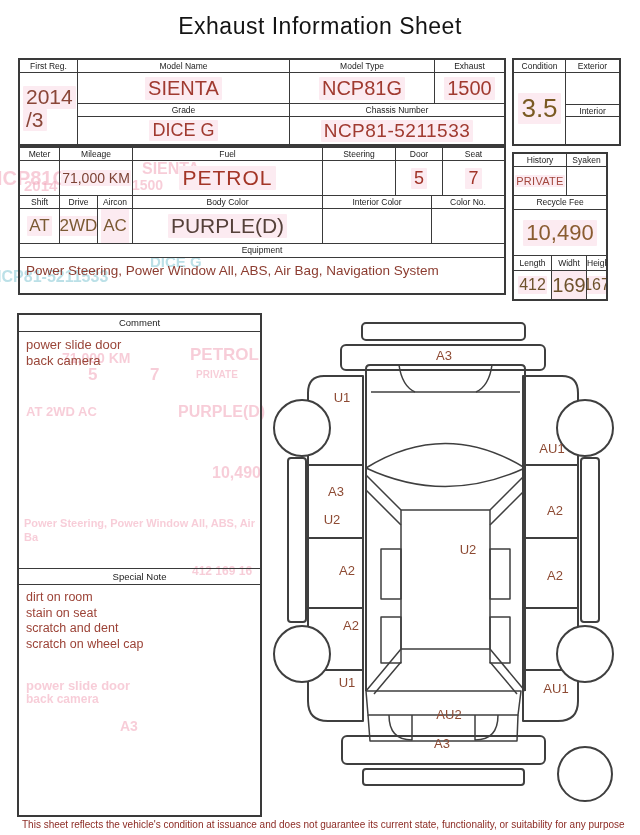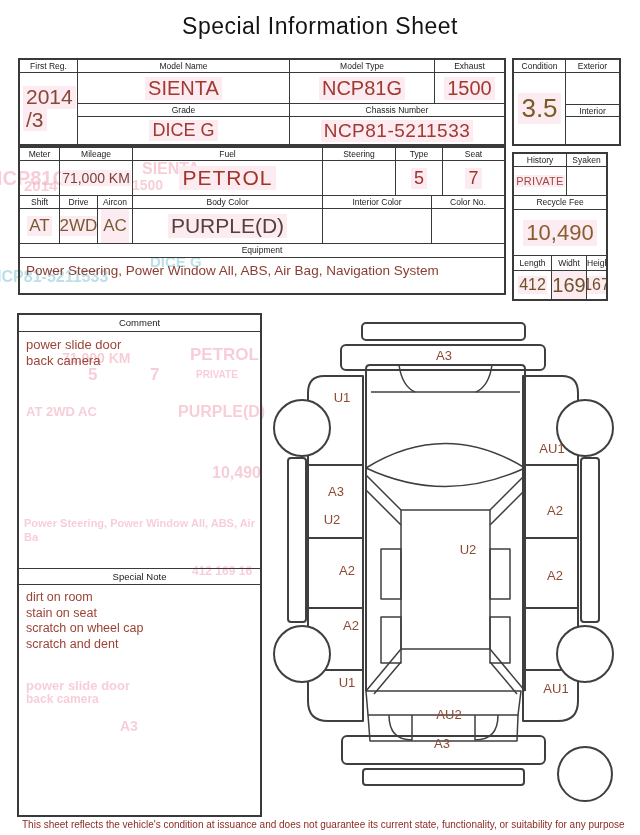--- a/index.html
+++ b/index.html
@@ -45,21 +45,21 @@
     <span class="ghost" style="left:26px;top:404px;font-size:13px">AT  2WD  AC</span>
     <span class="ghost" style="left:178px;top:403px;font-size:16px">PURPLE(D)</span>
     <span class="ghost" style="left:212px;top:464px;font-size:16px">10,490</span>
     <span class="ghost wrap" style="left:24px;top:516px;width:238px;font-size:11px">Power Steering, Power Window All, ABS, Air Ba</span>
     <span class="ghost" style="left:192px;top:564px;font-size:12px">412  169  16</span>
     <span class="ghost" style="left:26px;top:678px;font-size:13px">power slide door</span>
     <span class="ghost" style="left:26px;top:692px;font-size:12px">back camera</span>
     <span class="ghost" style="left:120px;top:718px;font-size:14px">A3</span>
   </div>
 
-  <div class="title">Special Information Sheet</div>
+  <div class="title">Exhaust Information Sheet</div>
 
   <div class="tbox" style="left:18px;top:58px;width:488px;height:88px">
     <div class="c" style="width:57px">
       <div class="hdr">First Reg.</div>
       <div class="val" style="flex-direction:column;align-items:flex-start;justify-content:center;padding-left:3px">
         <span class="hl" style="color:#8a4638;font-size:21px;line-height:1.05">2014</span>
         <span class="hl" style="color:#8a4638;font-size:21px;line-height:1.05">/3</span>
       </div>
     </div>
     <div class="stack bl">
@@ -132,21 +132,21 @@
           <div class="hdr">Fuel</div>
           <div class="val">
               <span class="hl" style="color:#a33527;font-size:21px;letter-spacing:1px">PETROL</span>
             </div>
         </div>
         <div class="c bl" style="width:73px">
           <div class="hdr">Steering</div>
           <div class="val"></div>
         </div>
         <div class="c bl" style="width:47px">
-          <div class="hdr">Type</div>
+          <div class="hdr">Door</div>
           <div class="val">
               <span class="hl" style="color:#a03328;font-size:18px">5</span>
             </div>
         </div>
         <div class="c bl" style="flex:1">
           <div class="hdr">Seat</div>
           <div class="val">
               <span class="hl" style="color:#a03328;font-size:18px">7</span>
             </div>
         </div>
@@ -239,22 +239,22 @@
     <div class="stack">
       <div class="hdr big">Comment</div>
       <div class="fre" style="flex:0 0 236px;color:#9a4639;font-size:13px">
         <div>power slide door</div>
         <div>back camera</div>
       </div>
       <div class="hdr big bt">Special Note</div>
       <div class="fre" style="flex:1;color:#9c4337;font-size:12.5px">
         <div>dirt on room</div>
         <div>stain on seat</div>
+        <div>scratch and dent</div>
         <div>scratch on wheel cap</div>
-        <div>scratch and dent</div>
       </div>
     </div>
   </div>
 
   <svg class="diagram" width="372" height="516" viewBox="0 0 372 516">
     <g fill="none" stroke="#3f3f3f" stroke-width="2" stroke-linejoin="round">
       <rect x="94" y="20" width="163" height="17" rx="4"></rect>
       <rect x="73" y="42" width="204" height="25" rx="5"></rect>
       <rect x="20" y="155" width="18" height="164" rx="3"></rect>
       <rect x="313" y="155" width="18" height="164" rx="3"></rect>

